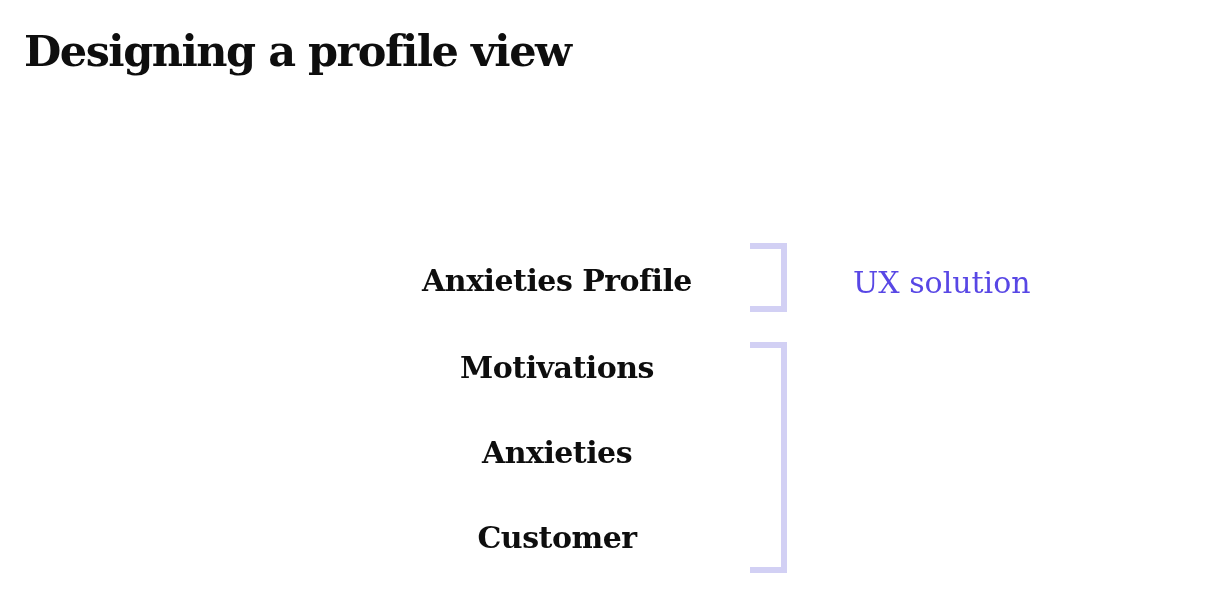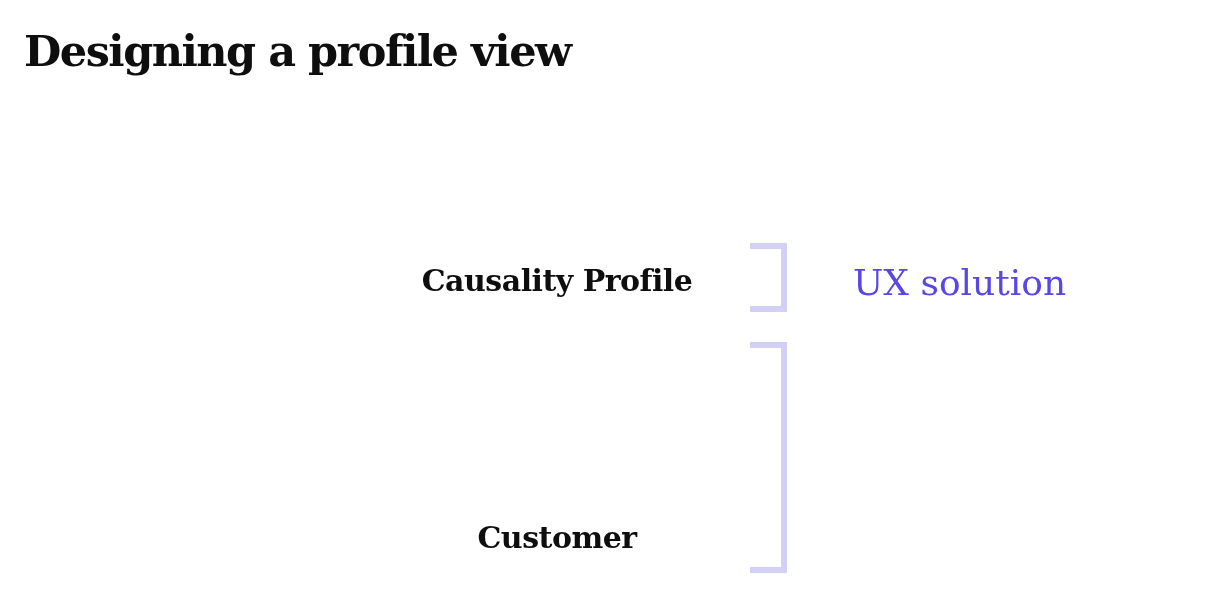--- a/index.html
+++ b/index.html
@@ -56,44 +56,46 @@
     background: transparent;
   }
   .bracket-1 { top: 243px; height: 69px; }
   .bracket-2 { top: 342px; height: 231px; }
 
   .annotation {
     position: absolute;
     left: 853px;
     font-family: "DejaVu Serif", serif;
     font-weight: normal;
-    font-size: 36px;
+    font-size: 30px;
     color: var(--accent, #5847e5);
   }
   .anno-ux-solution {
     top: 265px;
     line-height: 36px;
     white-space: nowrap;
   }
   .anno-job-description {
     top: 411px;
     width: 352px;
     line-height: 44px;
   }
 </style>
 </head>
 <body>
 
 <div class="slide">
 
   <h1 class="title">Designing a profile view</h1>
 
-  <div class="label-col-item lbl-customer-profile">Causality Profile</div>
+  <div class="label-col-item lbl-customer-profile">Anxieties Profile</div>
 
+  <div class="label-col-item lbl-motivations">Motivations</div>
 
+  <div class="label-col-item lbl-anxieties">Anxieties</div>
 
   <div class="label-col-item lbl-causality">Customer</div>
 
   <div class="bracket bracket-1"></div>
 
   <div class="bracket bracket-2"></div>
 
   <div class="annotation anno-ux-solution">UX solution</div>
 
 

